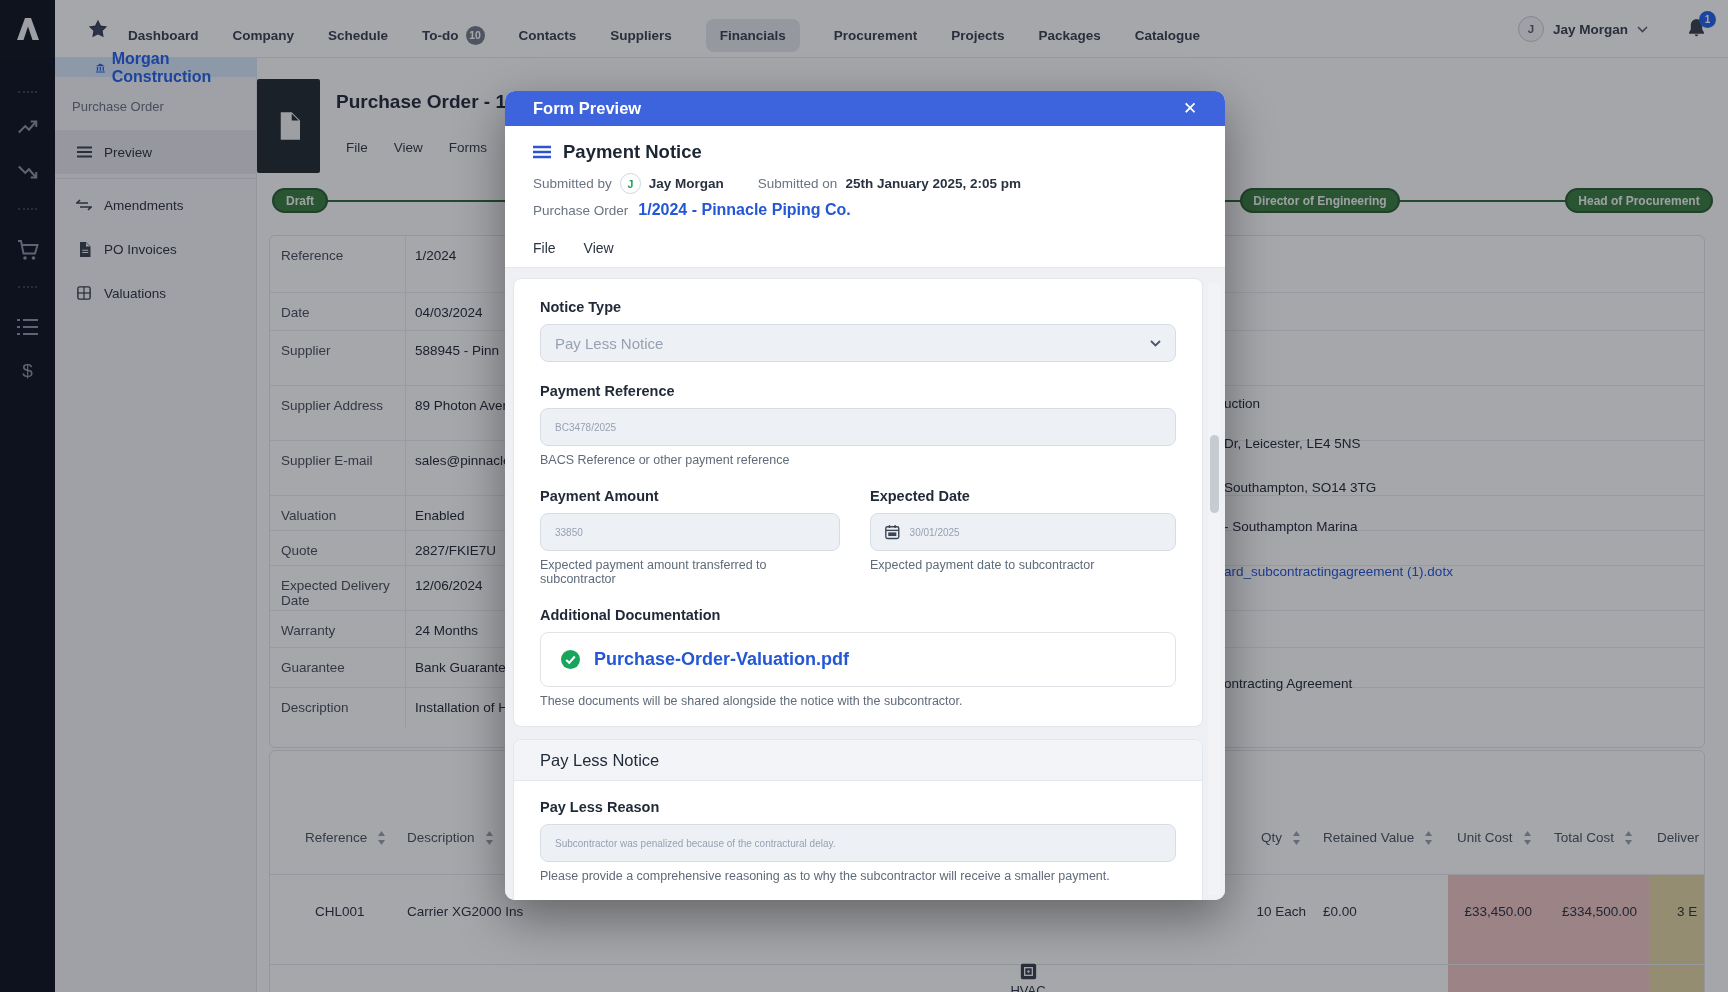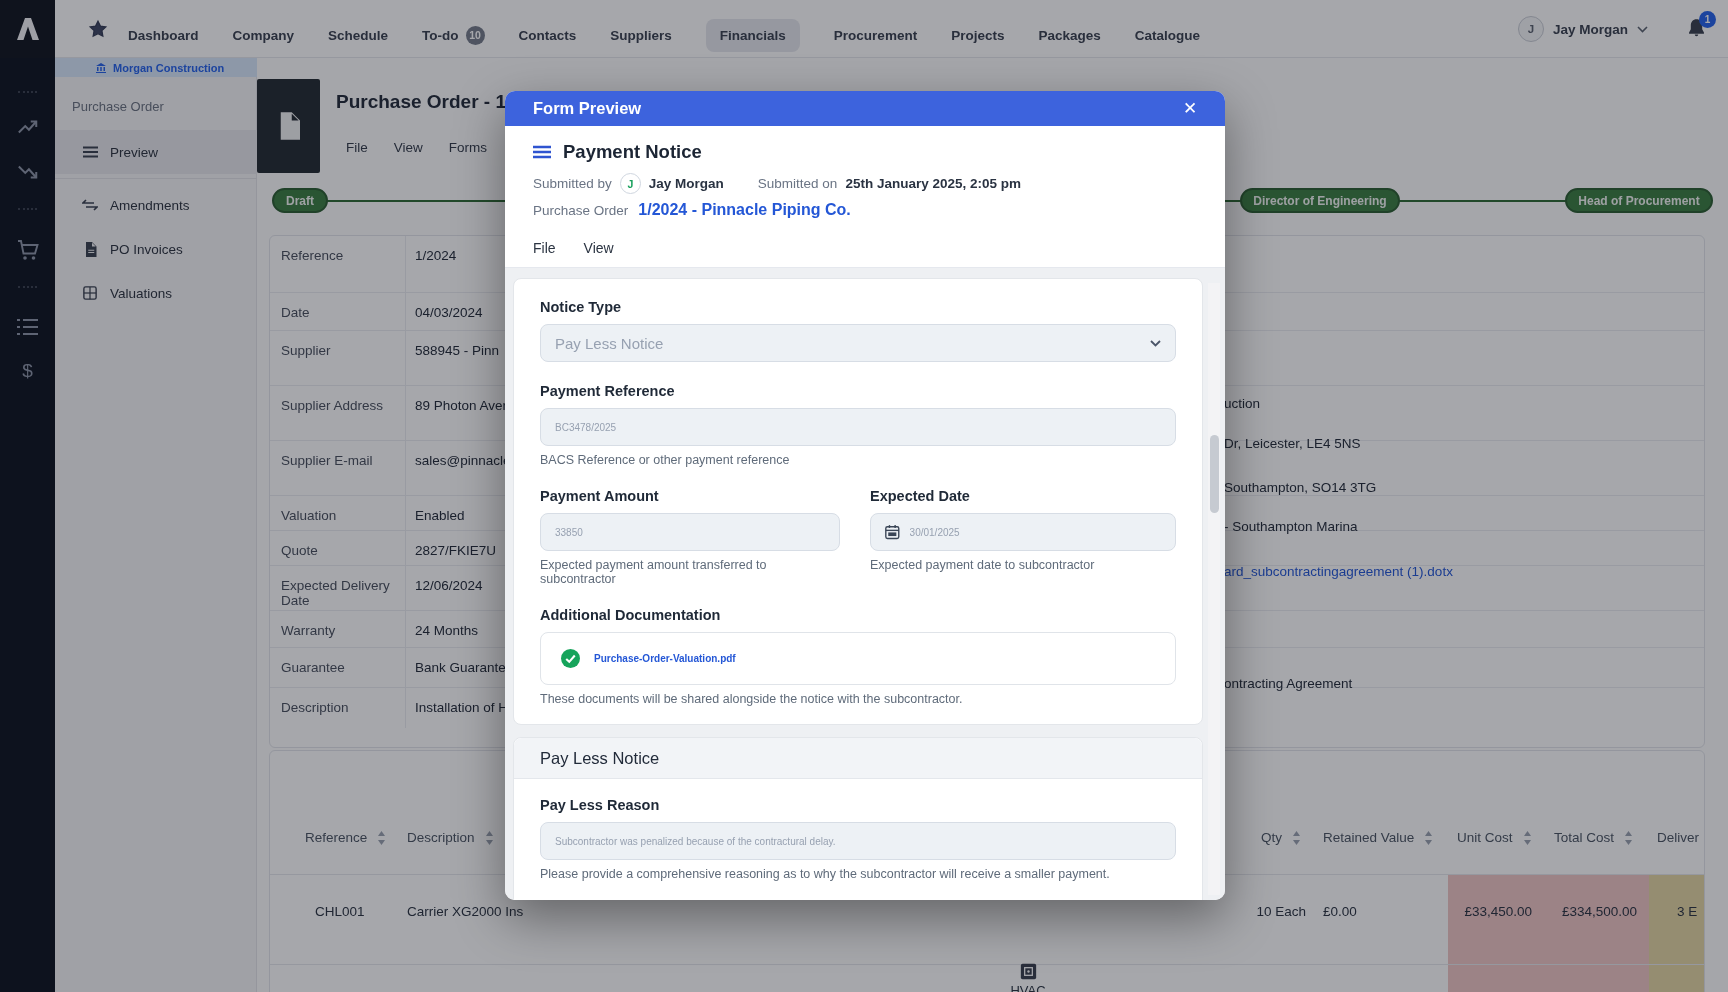--- a/index.html
+++ b/index.html
@@ -32,24 +32,24 @@
   .rail { position:absolute; left:0; top:58px; width:55px; height:934px; background:#0e1420; z-index:1; }
   .rail-icon { position:absolute; left:0; width:55px; display:flex; justify-content:center; color:#8e96a8; }
   .rail-sep { position:absolute; left:18px; width:19px; border-top:2px dotted #39404f; }
   .dollar-glyph { font-size:19px; color:#8e96a8; font-weight:400; }
 
   
   .sidebar { position:absolute; left:55px; top:58px; width:202px; height:934px; background:#f6f6f8;
     border-right:1px solid #e4e5e9; z-index:1; }
   .crumb-bar { position:absolute; left:0; top:0; width:202px; height:19px; background:#d8e7fb;
     display:flex; align-items:center; gap:6px; padding-left:40px; cursor:pointer; }
-  .crumb-label { font-size:11px; font-weight:700; color:#2563eb; }
+  .crumb-label { font-size:16px; font-weight:700; color:#2563eb; }
   .side-title { position:absolute; left:17px; top:41px; font-size:13px; font-weight:400; color:#6a7280; }
   .side-items { position:absolute; left:0; top:72px; width:202px; }
-  .side-item { height:44px; display:flex; align-items:center; gap:12px; padding-left:27px; cursor:pointer;
+  .side-item { height:44px; display:flex; align-items:center; gap:12px; padding-left:21px; cursor:pointer;
     font-size:13.5px; font-weight:400; color:#2d3440; }
   .side-item.active { background:#e7e8ec; }
   .side-div { border-top:1px solid #e2e3e7; margin:4px 0; }
   .sicon { width:16px; height:16px; display:flex; align-items:center; justify-content:center; color:#3a4150; }
 
   
   .main { position:absolute; left:257px; top:58px; width:1471px; height:934px; background:#fdfdfe; }
   .doc-tile { position:absolute; left:0; top:21px; width:63px; height:94px; background:#242b31; border-radius:2px;
     display:flex; align-items:center; justify-content:center; }
   .page-title { position:absolute; left:79px; top:33px; font-size:19px; font-weight:700; color:#242c3a;
@@ -115,21 +115,21 @@
   .ffield { height:38px; background:#edf1f5; border:1px solid #d7dde5; border-radius:8px; display:flex;
     align-items:center; padding:0 14px; gap:10px; }
   .ffield input { border:none; outline:none; background:transparent; font-size:10px; color:#97a1b1;
     font-family:"Liberation Sans",sans-serif; width:100%; }
   .fselect { justify-content:space-between; cursor:pointer; }
   .fsel-text { font-size:15px; color:#97a1b1; }
   .fhelper { font-size:12.5px; color:#5f6b7a; margin-top:7px; }
   .fgap { height:21px; }
   .two-col { display:grid; grid-template-columns:1fr 1.02fr; column-gap:30px; }
   .doc-box { border:1px solid #e0e4e9; border-radius:8px; padding:16px 20px; display:flex; align-items:center; gap:14px; background:#fff; }
-  .doc-link { font-size:10px; font-weight:700; color:#2457d6; cursor:pointer; }
+  .doc-link { font-size:18px; font-weight:700; color:#2457d6; cursor:pointer; }
   .mcard2 { margin-top:12px; border-radius:8px 8px 0 0; }
   .sec-head { height:41px; background:#f2f4f7; border-bottom:1px solid #e4e7ec; border-radius:8px 8px 0 0;
     display:flex; align-items:center; padding:0 26px; font-size:16.5px; color:#222b3a; }
   .sec-body { padding:18px 26px 20px; }
   .m-scroll { position:absolute; right:5px; top:192px; width:12px; height:612px; background:#f3f3f5; z-index:11; }
   .m-thumb { position:absolute; left:1.5px; top:152px; width:9px; height:78px; background:#c6cad1; border-radius:5px; cursor:grab; }
   svg { display:block; }
 </style>
 </head>
 <body>

